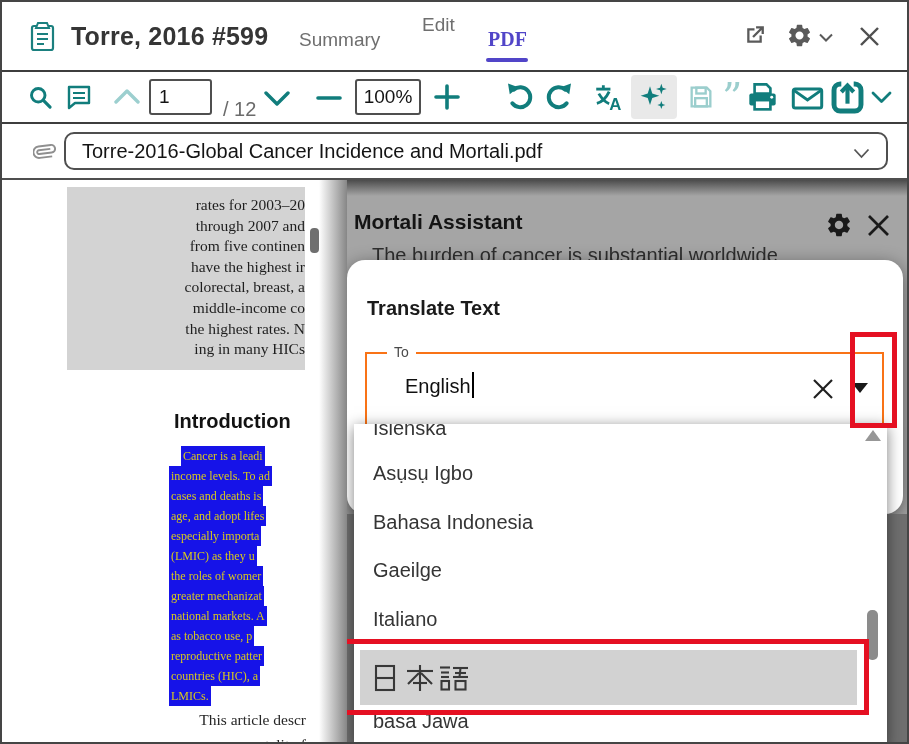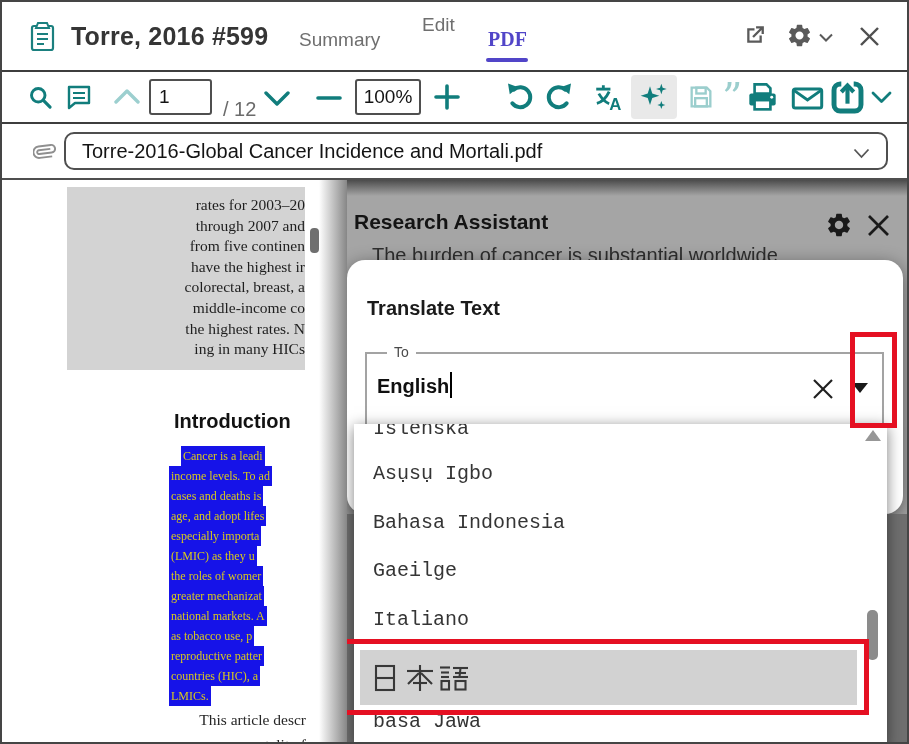--- a/index.html
+++ b/index.html
@@ -43,30 +43,30 @@
   
   #rapanel{position:absolute;left:345px;top:0;width:560px;height:566px;background:#a5a5a5;overflow:hidden;}
   #rapanel .topband{position:absolute;left:0;top:0;width:100%;height:16px;
                     background:linear-gradient(#4c4c4c,rgba(76,76,76,0));}
   #ra-title{font-size:21px;font-weight:700;color:#141414;}
   #ra-dimline{font-size:20px;font-weight:500;color:#2e2e2e;white-space:nowrap;}
   #modal{position:absolute;left:0;top:80px;width:556px;height:254px;background:#fff;border-radius:18px;
          box-shadow:0 4px 18px rgba(0,0,0,.45);z-index:2;}
   #modal-title{font-size:20px;font-weight:700;color:#1b1b1b;}
   #tofield{position:absolute;left:18px;top:92px;width:519px;height:86px;box-sizing:border-box;
-           border:2px solid #a3a3a3;border-radius:0;background:#fff;}
+           border:2px solid #f97316;border-radius:0;background:#fff;}
   #tofield .flabel{position:absolute;left:20px;top:-10px;background:#fff;padding:0 7px;font-size:14px;color:#4a4a4a;}
-  #tofield .fvalue{position:absolute;left:10px;top:18px;font-size:20px;color:#101010;font-weight:bold;}
+  #tofield .fvalue{position:absolute;left:38px;top:18px;font-size:20px;color:#101010;}
   .textcaret{display:inline-block;width:2px;height:26px;background:#000;margin-left:1px;vertical-align:-5px;}
   .dd-caret{width:0;height:0;border-left:8px solid transparent;border-right:8px solid transparent;
             border-top:10px solid #1a1a1a;}
   .redbox{border:5px solid #e51022;background:transparent;}
   #ddlist{position:absolute;left:7px;top:244px;width:533px;height:322px;background:#fff;z-index:10;
           box-shadow:0 3px 14px rgba(0,0,0,.5);overflow:hidden;}
-  .dditem{position:absolute;left:19px;font-size:20px;color:#353535;font-family:Liberation Mono, monospace;white-space:nowrap;}
+  .dditem{position:absolute;left:19px;font-size:20px;color:#353535;font-family:Liberation Sans, sans-serif;white-space:nowrap;}
   #jp-item{position:absolute;left:6px;top:226px;width:497px;height:55px;background:#d2d2d2;
            display:flex;align-items:center;padding-left:13px;box-sizing:border-box;}
   .scroll-up{width:0;height:0;border-left:8px solid transparent;border-right:8px solid transparent;
              border-bottom:11px solid #979797;}
   .scroll-thumb{background:#8b8b8b;border-radius:5px;}
   .darkpatch{background:#6f6f6f;z-index:3;}
   .pdf-thumb{background:#6f6f6f;border-radius:4px;}
 </style>
 </head>
 <body>
@@ -221,21 +221,21 @@
         <div class="line"><span class="sel">countries (HIC), a</span></div>
         <div class="line"><span class="sel">LMICs.</span></div>
       </div>
       <div class="abs bodyline serif" style="left:186px;top:531px;width:118px;">This article descr</div>
       <div class="abs bodyline serif" style="left:168px;top:556px;width:136px;">mortality f</div>
       <div id="pdfshadow"></div>
     </div>
 
     <div id="rapanel">
       <div class="topband"></div>
-      <div class="abs" id="ra-title" style="left:7px;top:30px;">Research Assistant</div>
+      <div class="abs" id="ra-title" style="left:7px;top:30px;">Mortali Assistant</div>
       <svg class="abs" style="left:478px;top:31px;" width="28" height="28" viewBox="0 0 24 24">
         <path fill="#1a1a1a" d="M19.14 12.94c.04-.3.06-.61.06-.94s-.02-.64-.07-.94l2.03-1.58c.18-.14.23-.41.12-.61l-1.92-3.32c-.12-.22-.37-.29-.59-.22l-2.39.96c-.5-.38-1.03-.7-1.62-.94l-.36-2.54c-.04-.24-.24-.41-.48-.41h-3.84c-.24 0-.43.17-.47.41l-.36 2.54c-.59.24-1.13.57-1.62.94l-2.39-.96c-.22-.08-.47 0-.59.22L2.74 8.87c-.12.21-.08.47.12.61l2.03 1.58c-.05.3-.09.63-.09.94s.02.64.07.94l-2.03 1.58c-.18.14-.23.41-.12.61l1.92 3.32c.12.22.37.29.59.22l2.39-.96c.5.38 1.03.7 1.62.94l.36 2.54c.05.24.24.41.48.41h3.84c.24 0 .44-.17.47-.41l.36-2.54c.59-.24 1.13-.56 1.62-.94l2.39.96c.22.08.47 0 .59-.22l1.92-3.32c.12-.22.07-.47-.12-.61l-2.01-1.58zM12 15.6c-1.98 0-3.6-1.62-3.6-3.6s1.62-3.6 3.6-3.6 3.6 1.62 3.6 3.6-1.62 3.6-3.6 3.6z"></path>
       </svg>
       <svg class="abs" style="left:519px;top:33px;" width="25" height="25" viewBox="0 0 25 25">
         <line x1="3" y1="3" x2="22" y2="22" stroke="#1a1a1a" stroke-width="2.6"></line>
         <line x1="22" y1="3" x2="3" y2="22" stroke="#1a1a1a" stroke-width="2.6"></line>
       </svg>
       <div class="abs" id="ra-dimline" style="left:25px;top:64px;">The burden of cancer is substantial worldwide</div>
 
       <div id="modal">

